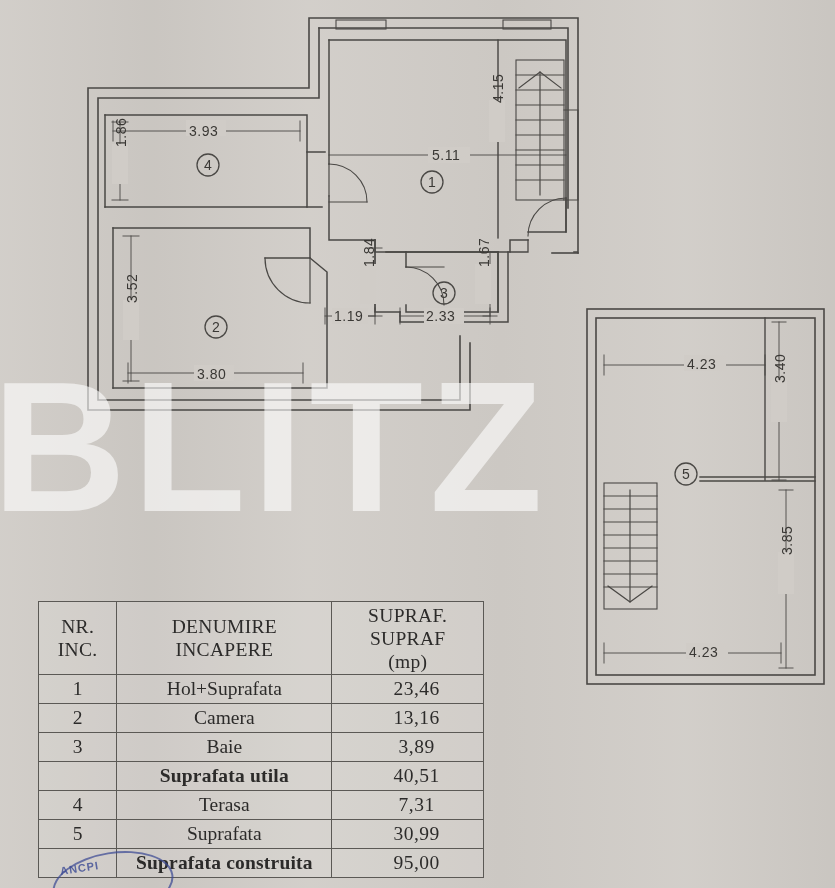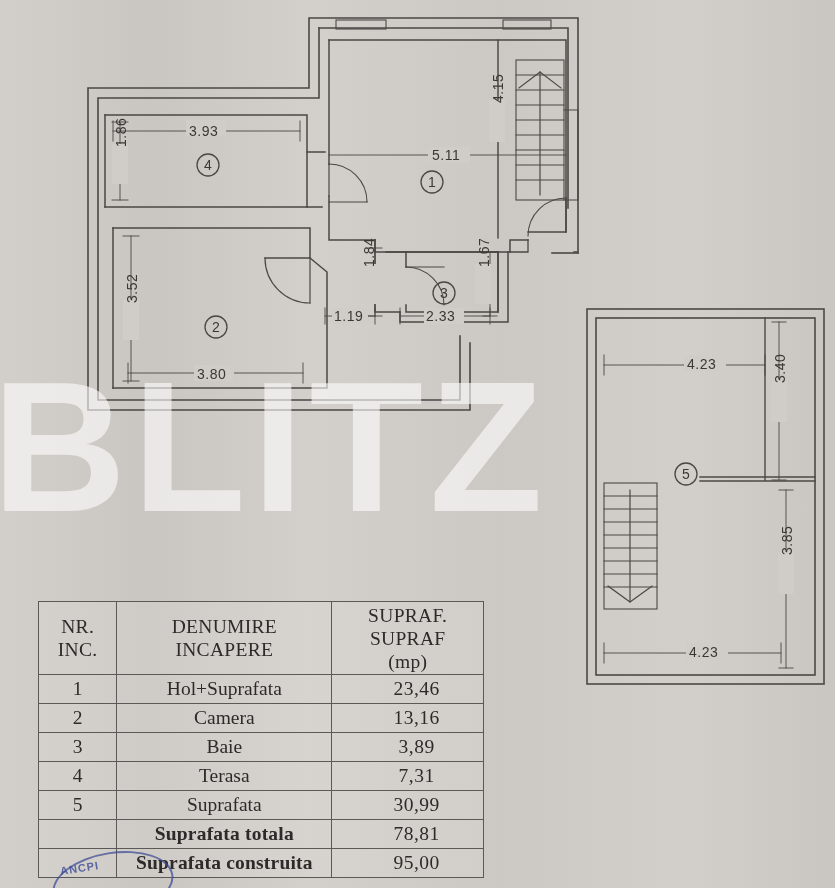--- a/index.html
+++ b/index.html
@@ -379,36 +379,36 @@
           <td class="col-nr">2</td>
           <td class="col-name">Camera</td>
           <td class="col-area area-cell">13,16</td>
         </tr>
         <tr>
           <td class="col-nr">3</td>
           <td class="col-name">Baie</td>
           <td class="col-area area-cell">3,89</td>
         </tr>
         <tr>
+          <td class="col-nr"></td>
+          <td class="col-name bold-cell">Suprafata utila</td>
+          <td class="col-area area-cell">40,51</td>
+        </tr>
+        <tr>
           <td class="col-nr">4</td>
           <td class="col-name">Terasa</td>
           <td class="col-area area-cell">7,31</td>
         </tr>
         <tr>
           <td class="col-nr">5</td>
           <td class="col-name">Suprafata</td>
           <td class="col-area area-cell">30,99</td>
         </tr>
         <tr>
           <td class="col-nr"></td>
-          <td class="col-name bold-cell">Suprafata totala</td>
-          <td class="col-area area-cell">78,81</td>
-        </tr>
-        <tr>
-          <td class="col-nr"></td>
           <td class="col-name bold-cell">Suprafata construita</td>
           <td class="col-area area-cell">95,00</td>
         </tr>
       </tbody>
   </table>
 
   <div id="ancpi-stamp"></div>
   <div id="ancpi-stamp-text">ANCPI</div>
 
 </div>

